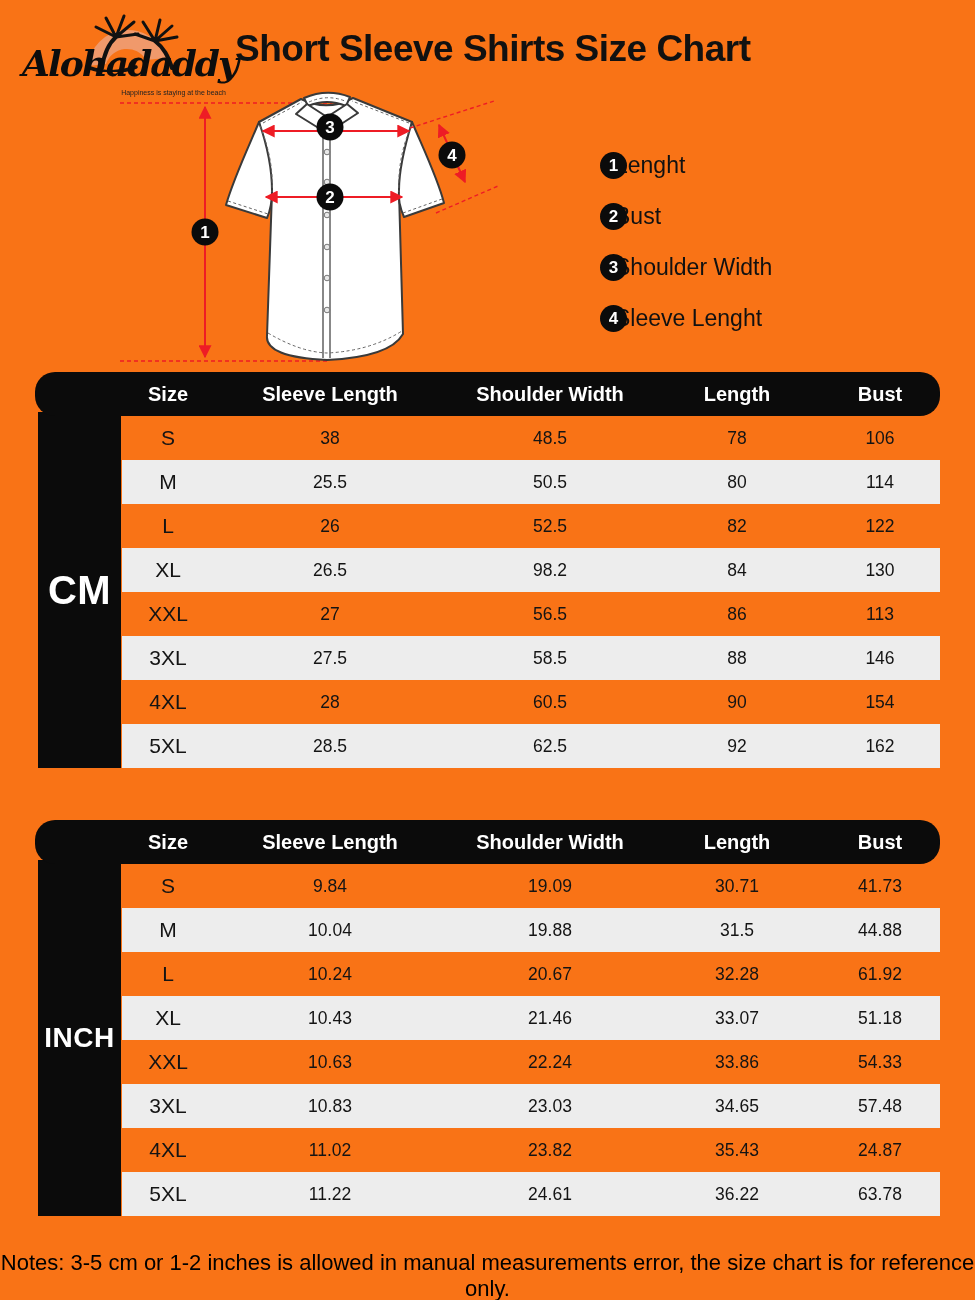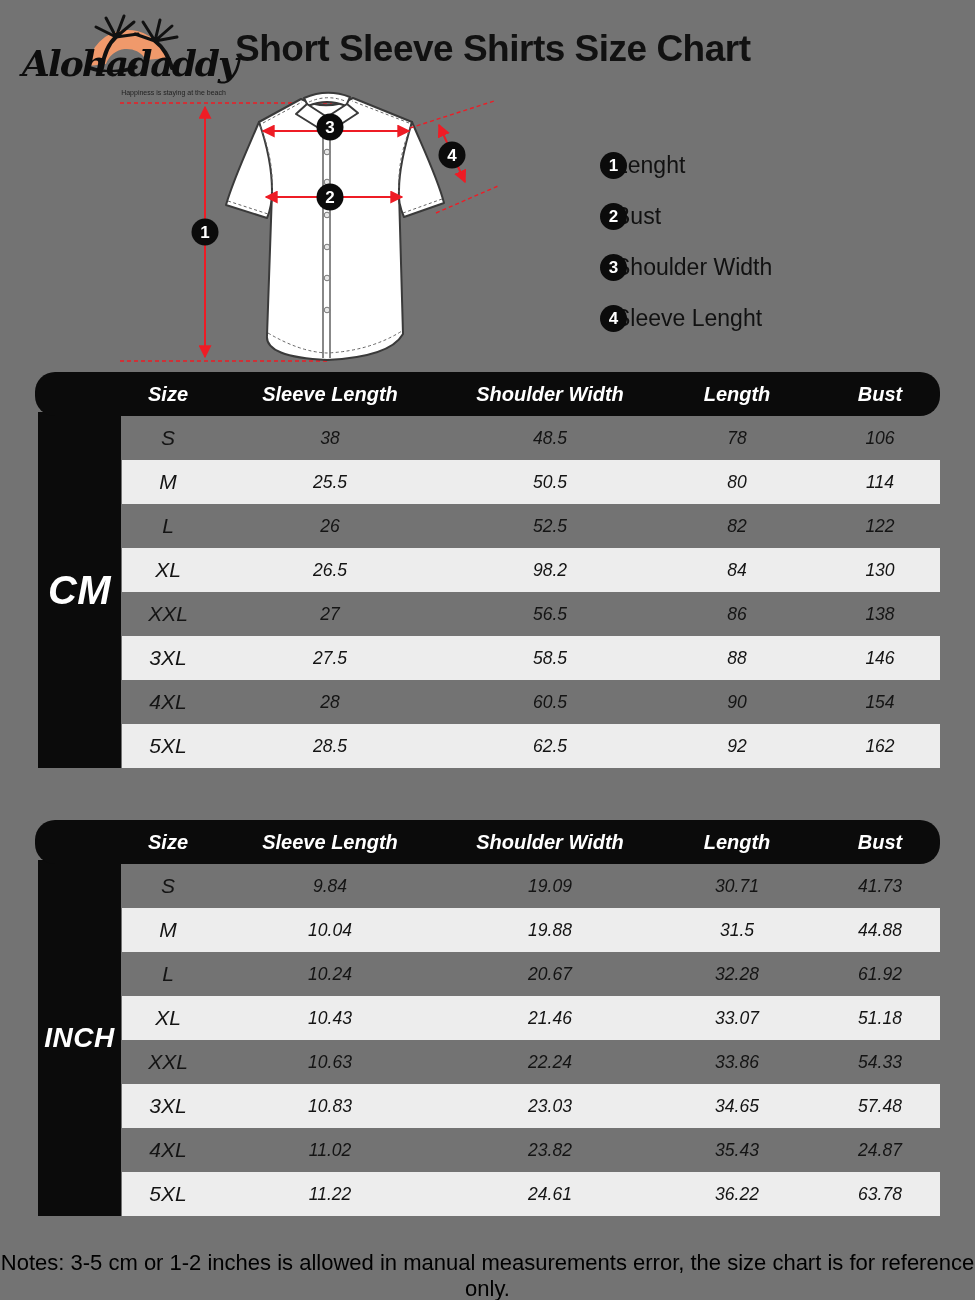--- a/index.html
+++ b/index.html
@@ -1,17 +1,17 @@
 <!DOCTYPE html>
 <html><head>
 <meta charset="utf-8">
 <style>
   html,body { margin:0; padding:0; }
   body { font-family:"Liberation Sans", sans-serif; background:#fff; }
-  .page { position:relative; width:975px; height:1300px; background:#737373; overflow:hidden; }
+  .page { position:relative; width:975px; height:1300px; background:#f97316; overflow:hidden; }
 
   
   .logo { position:absolute; left:22px; top:6px; width:215px; height:92px; }
   .logo svg { position:absolute; left:38px; top:4px; }
   .brand-name { position:absolute; left:0; top:36px; width:215px; text-align:center;
     font-family:"DejaVu Serif", serif; font-style:italic; font-weight:bold;
     font-size:36px; letter-spacing:-2px; color:#0d0d0d; }
   .brand-tagline { position:absolute; left:88px; top:83px; width:127px; text-align:center;
     font-size:7px; color:#222; }
   .page-title { position:absolute; left:235px; top:28px; width:590px; text-align:left;
@@ -22,21 +22,21 @@
   .badge { position:absolute; width:27px; height:27px; background:#0b0b0b; border-radius:50%;
     color:#fff; font-size:17px; font-weight:bold; display:flex; align-items:center; justify-content:center; }
   .diagram .badge { transform:translate(-50%,-50%); }
 
   
   .legend { position:absolute; left:600px; top:152px; display:flex; flex-direction:column; gap:24px; }
   .legend-item { display:flex; align-items:center; height:27px; }
   .legend-label { margin-left:15px; font-size:23px; color:#111; }
 
   
-  .tbl { position:absolute; left:35px; width:905px; height:312px;font-style:italic; }
+  .tbl { position:absolute; left:35px; width:905px; height:312px; }
   #cm-table { top:372px; }
   #inch-table { top:820px; }
   .tbl-header { position:relative; z-index:2; height:44px; background:#0b0b0b; border-radius:20px;
     display:grid; grid-template-columns:87px 92px 232px 208px 166px 120px; align-items:center; }
   .hcell { color:#fff; font-weight:bold; font-size:20px; text-align:center; }
   .tbl-sidebar { position:absolute; z-index:1; left:3px; top:40px; width:83px; height:356px;
     background:#0b0b0b; display:flex; align-items:center; justify-content:center; }
   .tbl-unit { color:#fff; font-weight:bold; letter-spacing:0.5px; }
   #cm-table .tbl-unit { font-size:40px; }
   #inch-table .tbl-unit { font-size:28px; }
@@ -182,21 +182,21 @@
           <div class="cell">26.5</div>
           <div class="cell">98.2</div>
           <div class="cell">84</div>
           <div class="cell">130</div>
         </div>
         <div class="tbl-row">
           <div class="cell cell-size">XXL</div>
           <div class="cell">27</div>
           <div class="cell">56.5</div>
           <div class="cell">86</div>
-          <div class="cell">138</div>
+          <div class="cell">113</div>
         </div>
         <div class="tbl-row alt">
           <div class="cell cell-size">3XL</div>
           <div class="cell">27.5</div>
           <div class="cell">58.5</div>
           <div class="cell">88</div>
           <div class="cell">146</div>
         </div>
         <div class="tbl-row">
           <div class="cell cell-size">4XL</div>

